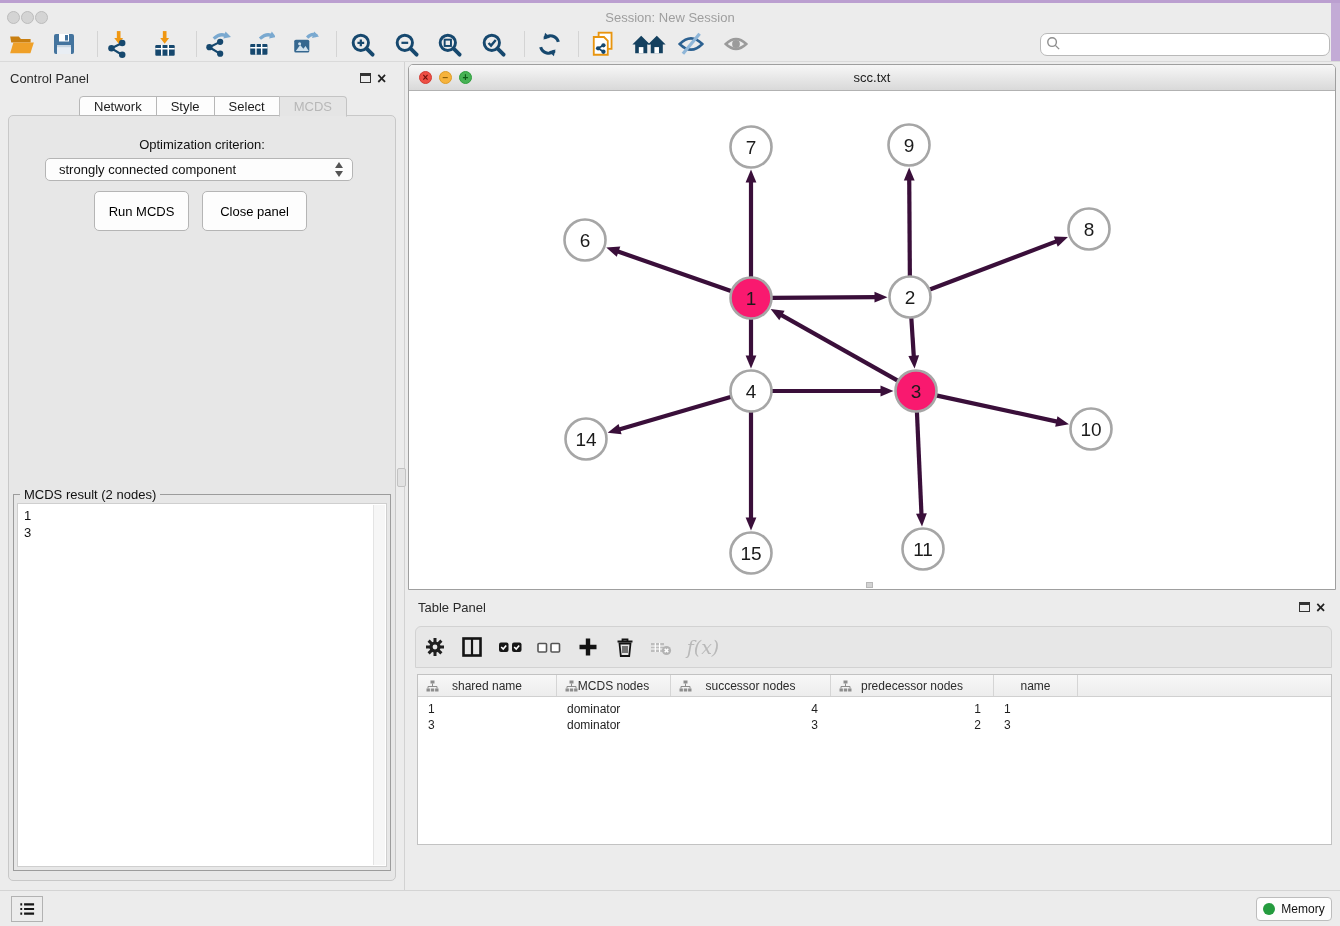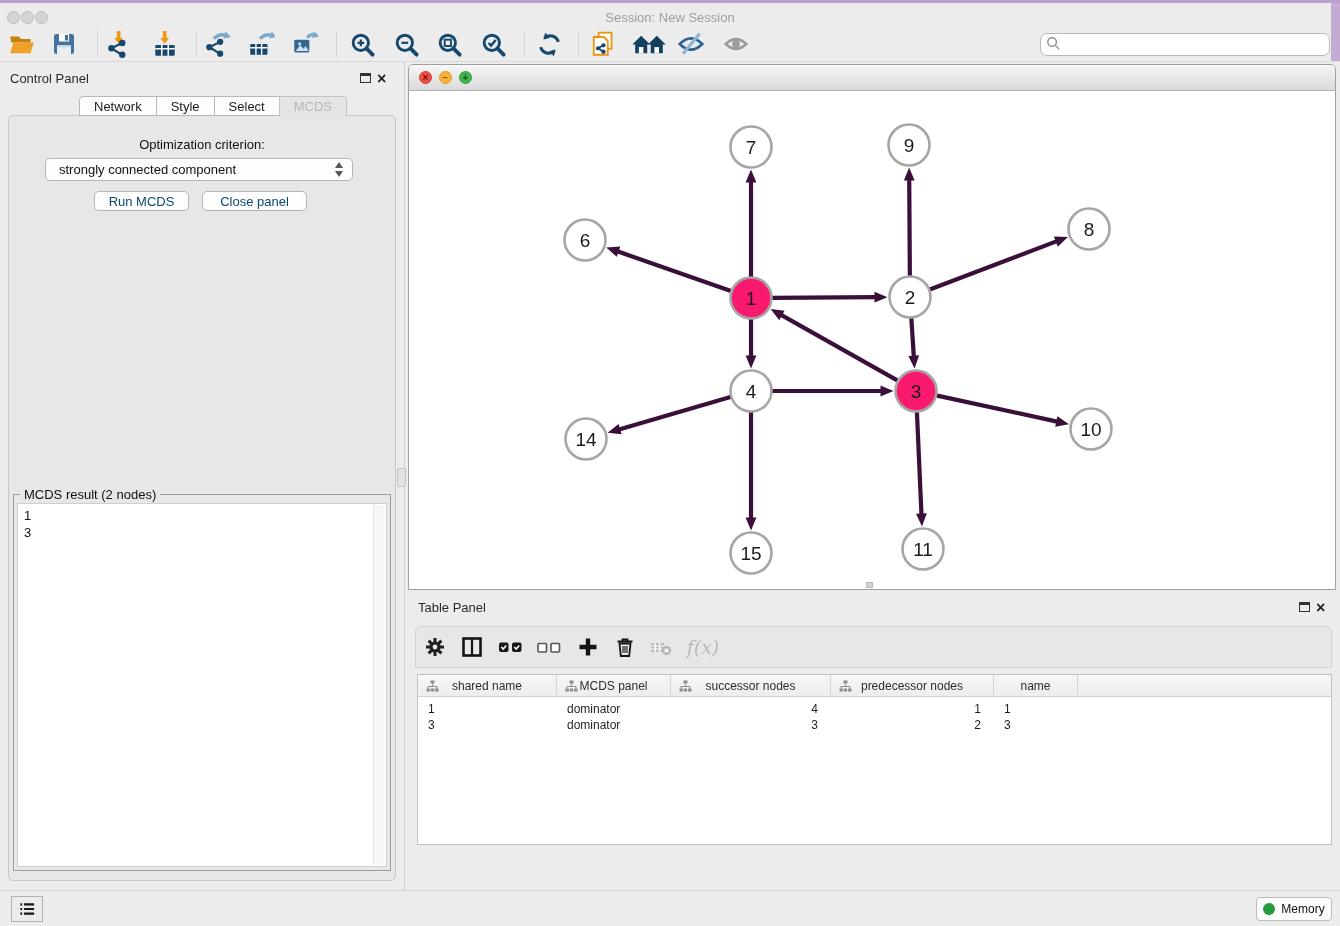--- a/index.html
+++ b/index.html
@@ -30,21 +30,21 @@
   .cp-tab { height:20px; padding:0 14px; font-size:13px; color:#1c1c1c; background:#fdfdfd; border:1px solid #b7b7b7; margin-left:-1px; display:flex; align-items:center; }
   .cp-tab:first-child { border-radius:4px 0 0 0; margin-left:0; }
   .cp-tab:last-child { border-radius:0 4px 0 0; }
   .cp-tab.active { background:#e5e5e5; color:#b7b7b7; border-color:#c4c4c4; height:21px; border-bottom:1px solid #e7e7e7; }
   #cp-panel { left:8px; top:115px; width:388px; height:766px; background:#e7e7e7; border:1px solid #c8c8c8; border-radius:5px; }
   #opt-label { left:8px; top:137px; width:388px; text-align:center; font-size:13px; color:#111; }
   #criterion-select { left:45px; top:158px; width:308px; height:23px; background:#fdfdfd; border:1px solid #b5b5b5; border-radius:5px; display:flex; align-items:center; padding-left:13px; font-size:13px; color:#111; }
   #stepper { position:absolute; right:9px; top:3px; display:flex; flex-direction:column; gap:3px; align-items:center; }
   .tri-up { width:0; height:0; border-left:4.5px solid transparent; border-right:4.5px solid transparent; border-bottom:6px solid #555; }
   .tri-down { width:0; height:0; border-left:4.5px solid transparent; border-right:4.5px solid transparent; border-top:6px solid #555; }
-  .btn { position:absolute; height:20px; background:#fdfdfd; border:1px solid #b5b5b5; border-radius:5px; font-size:13px; color:#0c4a6e; display:flex; align-items:center; justify-content:center; }
+  .btn { position:absolute; height:40px; background:#fdfdfd; border:1px solid #b5b5b5; border-radius:5px; font-size:13px; color:#000000; display:flex; align-items:center; justify-content:center; }
   #run-btn { left:94px; top:191px; width:95px; }
   #closepanel-btn { left:202px; top:191px; width:105px; }
   #result-group { left:13px; top:494px; width:378px; height:377px; border:1px solid #9c9c9c; }
   #result-legend { position:absolute; left:6px; top:-8px; background:#e7e7e7; padding:0 4px; font-size:13px; color:#111; }
   #result-area { position:absolute; left:3px; top:8px; right:3px; bottom:3px; background:#fff; border:1px solid #cfcfcf; }
   #result-lines { position:absolute; left:6px; top:3px; font-size:13px; color:#111; line-height:17px; }
   #result-scroll { position:absolute; right:1px; top:1px; bottom:1px; width:12px; background:#f6f6f6; border-left:1px solid #e4e4e4; }
 
   
   #v-split { left:404px; top:62px; width:1px; height:828px; background:#d2d2d2; }
@@ -275,20 +275,21 @@
   </div>
 
   <div id="v-split" class="abs"></div>
   <div id="v-grip" class="abs"></div>
 
   <div id="net-window" class="abs">
     <div id="net-titlebar">
       <div class="nt-light" id="nt-red">×</div>
       <div class="nt-light" id="nt-yellow">−</div>
       <div class="nt-light" id="nt-green">+</div>
+      <div id="net-title">scc.txt</div>
     </div>
     <svg id="graph-svg" width="926" height="498">
         <line x1="342" y1="186.5" x2="342" y2="89.5" stroke="#3a0f3a" stroke-width="4.2"></line>
         <polygon points="342,78.5 347.4,91.5 336.6,91.5" fill="#3a0f3a"></polygon>
         <line x1="322.64727138653194" y1="200.23820325553524" x2="207.6251906610332" y2="160.0497654116863" stroke="#3a0f3a" stroke-width="4.2"></line>
         <polygon points="197.24079969770887,156.4214842317296 211.2944179608891,155.61166097150104 207.73210552965887,165.80724482640127" fill="#3a0f3a"></polygon>
         <line x1="362.49959456920504" y1="206.87107173226914" x2="467.5006625332503" y2="206.21068765702358" stroke="#3a0f3a" stroke-width="4.2"></line>
         <polygon points="478.5004449850189,206.14150663531436 465.5346636799497,211.62315922820255 465.46674049499876,200.82337282101162" fill="#3a0f3a"></polygon>
         <line x1="342" y1="227.5" x2="342" y2="266.5" stroke="#3a0f3a" stroke-width="4.2"></line>
         <polygon points="342,277.5 336.6,264.5 347.4,264.5" fill="#3a0f3a"></polygon>
@@ -410,21 +411,21 @@
           <span>shared name</span>
         </div>
         <div class="th" style="left: 139px; width: 114px;">
           <svg width="13" height="12" viewBox="0 0 13 12">
             <rect x="4.5" y="0.5" width="4" height="3" fill="#8d8d8d"></rect>
             <path d="M6.5 3.5v3M2 6.5h9M2 6.5v2M11 6.5v2" stroke="#8d8d8d" fill="none"></path>
             <rect x="0.5" y="8.5" width="3.4" height="3" fill="#8d8d8d"></rect>
             <rect x="4.8" y="8.5" width="3.4" height="3" fill="#8d8d8d"></rect>
             <rect x="9.1" y="8.5" width="3.4" height="3" fill="#8d8d8d"></rect>
           </svg>
-          <span>MCDS panel</span>
+          <span>MCDS nodes</span>
         </div>
         <div class="th" style="left: 253px; width: 160px;">
           <svg width="13" height="12" viewBox="0 0 13 12">
             <rect x="4.5" y="0.5" width="4" height="3" fill="#8d8d8d"></rect>
             <path d="M6.5 3.5v3M2 6.5h9M2 6.5v2M11 6.5v2" stroke="#8d8d8d" fill="none"></path>
             <rect x="0.5" y="8.5" width="3.4" height="3" fill="#8d8d8d"></rect>
             <rect x="4.8" y="8.5" width="3.4" height="3" fill="#8d8d8d"></rect>
             <rect x="9.1" y="8.5" width="3.4" height="3" fill="#8d8d8d"></rect>
           </svg>
           <span>successor nodes</span>

